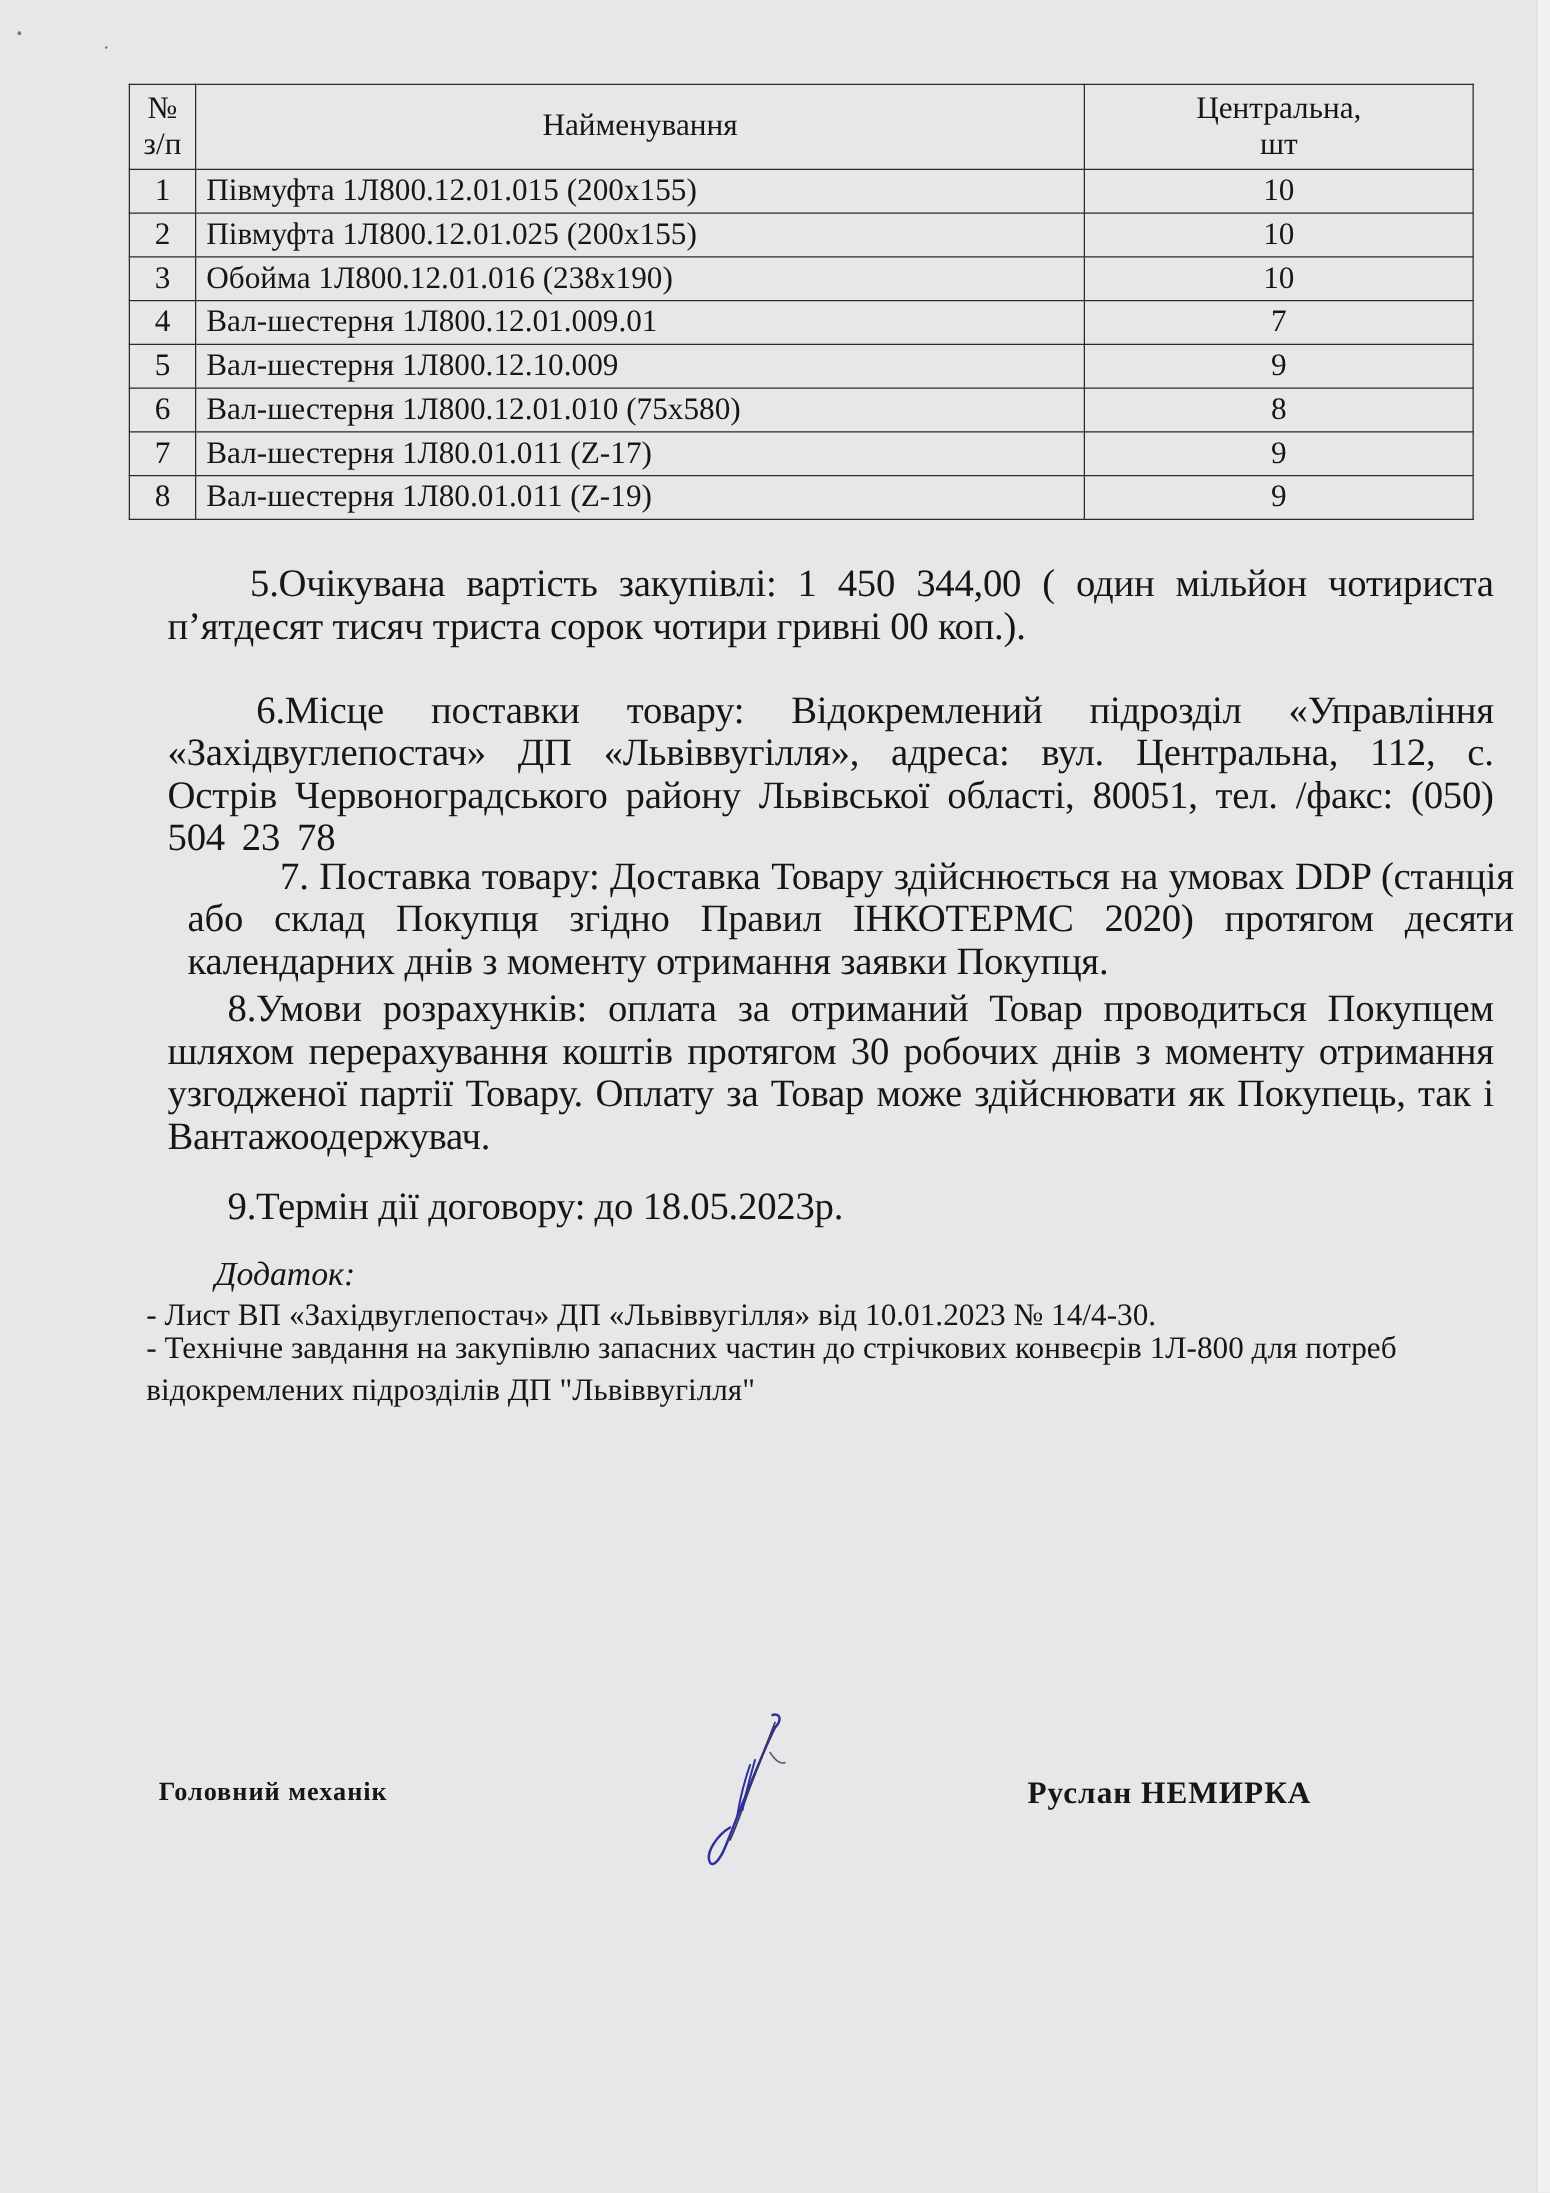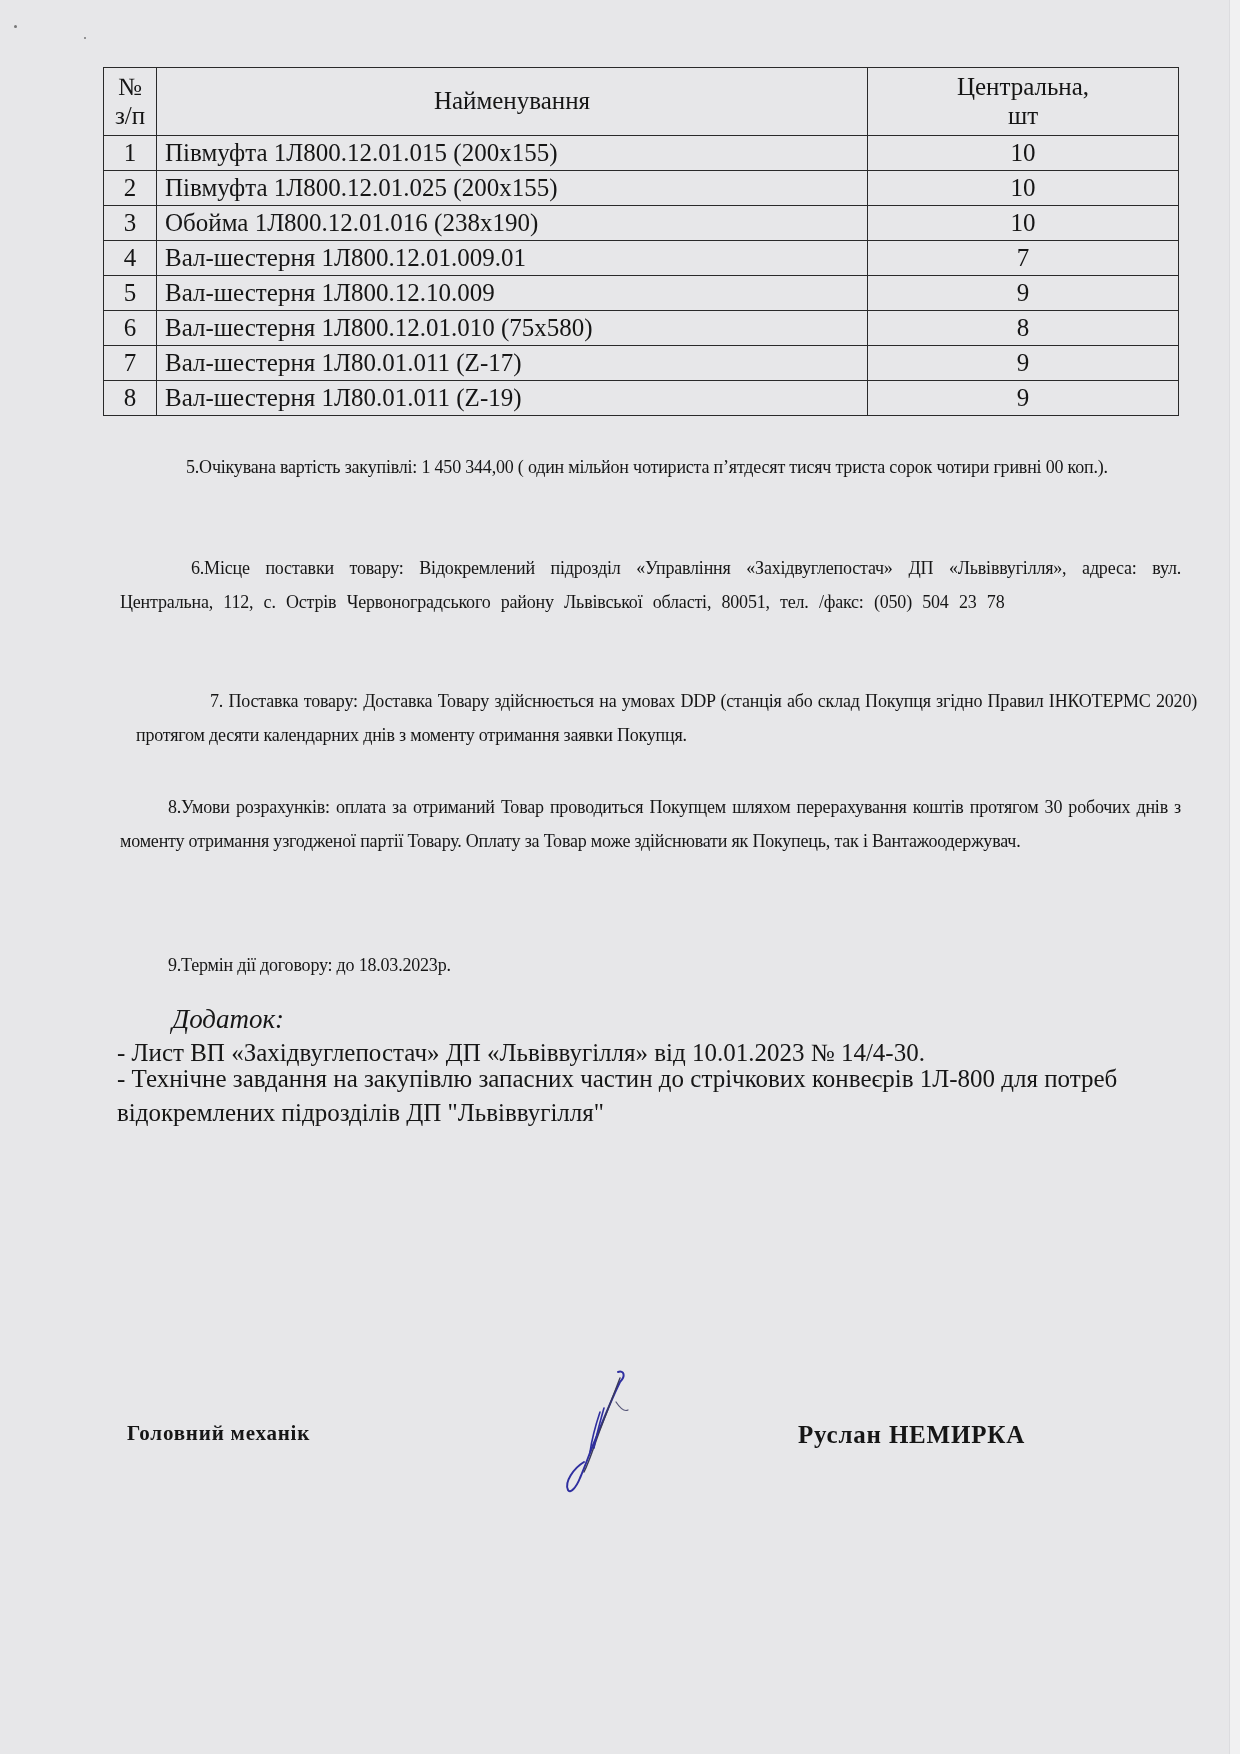--- a/index.html
+++ b/index.html
@@ -52,23 +52,23 @@
       text-align: center;
     }
     .col-num { width: 52px; text-align: center; padding: 0 !important; }
     .col-name { text-align: left; }
     .col-qty { width: 294px; text-align: center; }
     .items-table th.col-name { text-align: center; }
 
     
     .para {
       position: absolute;
-      left: 120px;
+      left: 134px;
       width: 1061px;
-      font-size: 18px;
+      font-size: 31px;
       line-height: 34px;
       text-align: justify;
       text-align-last: left;
       letter-spacing: -0.2px;
     }
     .indent { display: inline-block; }
     .p5 { top: 450px; }
     .p5 .indent { width: 66px; }
     .p6 { top: 551px; word-spacing: 6px; }
     .p6 .indent { width: 71px; }
@@ -101,21 +101,21 @@
     .sig-position {
       position: absolute;
       left: 127px;
       top: 1421px;
       font-size: 21px;
       font-weight: bold;
       letter-spacing: 0.8px;
     }
     .sig-name {
       position: absolute;
-      left: 798px;
+      left: 822px;
       top: 1421px;
       font-size: 25px;
       font-weight: bold;
       letter-spacing: 0.8px;
     }
     .signature {
       position: absolute;
       left: 560px;
       top: 1368px;
       width: 80px;
@@ -188,21 +188,21 @@
 </table>
 
 <p class="para p5" style="margin:0;"><span class="indent"></span><span>5.Очікувана вартість закупівлі: 1 450 344,00 ( один мільйон чотириста п’ятдесят тисяч триста сорок чотири гривні 00 коп.).</span></p>
 
 <p class="para p6" style="margin:0;"><span class="indent"></span><span>6.Місце поставки товару: Відокремлений підрозділ «Управління «Західвуглепостач» ДП «Львіввугілля», адреса: вул. Центральна, 112, с. Острів Червоноградського району Львівської області, 80051, тел. /факс: (050) 504 23 78</span></p>
 
 <p class="para p7" style="margin:16px;"><span class="indent"></span><span>7. Поставка товару: Доставка Товару здійснюється на умовах DDP (станція або склад Покупця згідно Правил ІНКОТЕРМС 2020) протягом десяти календарних днів з моменту отримання заявки Покупця.</span></p>
 
 <p class="para p8" style="margin:0;"><span class="indent"></span><span>8.Умови розрахунків: оплата за отриманий Товар проводиться Покупцем шляхом перерахування коштів протягом 30 робочих днів з моменту отримання узгодженої партії Товару. Оплату за Товар може здійснювати як Покупець, так і Вантажоодержувач.</span></p>
 
-<p class="para p9" style="margin:0;"><span class="indent"></span><span>9.Термін дії договору: до 18.03.2023р.</span></p>
+<p class="para p9" style="margin:0;"><span class="indent"></span><span>9.Термін дії договору: до 18.05.2023р.</span></p>
 
 <div class="annex-title">Додаток:</div>
 <div class="annex-item annex-1">- Лист ВП «Західвуглепостач» ДП «Львіввугілля» від 10.01.2023 № 14/4-30.</div>
 <div class="annex-item annex-2">- Технічне завдання на закупівлю запасних частин до стрічкових конвеєрів 1Л-800 для потреб відокремлених підрозділів ДП "Львіввугілля"</div>
 
 <div class="sig-position">Головний механік</div>
 
 <svg class="signature" viewBox="0 0 80 130">
   <path d="M58 4 C64 2, 66 8, 60 14 C52 30, 44 50, 36 70 C30 84, 26 96, 20 110 C16 120, 10 126, 8 122 C4 114, 14 100, 24 94" fill="none" stroke="#2f2fa0" stroke-width="2" stroke-linecap="round"></path>
   <path d="M60 10 C54 26, 46 46, 40 62 C34 78, 30 92, 24 104" fill="none" stroke="#3a3a5a" stroke-width="1.4" stroke-linecap="round"></path>

